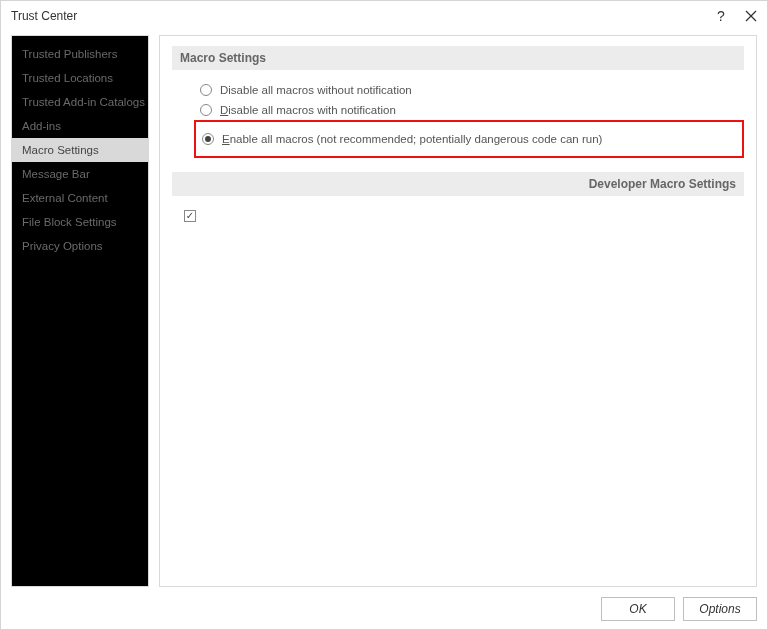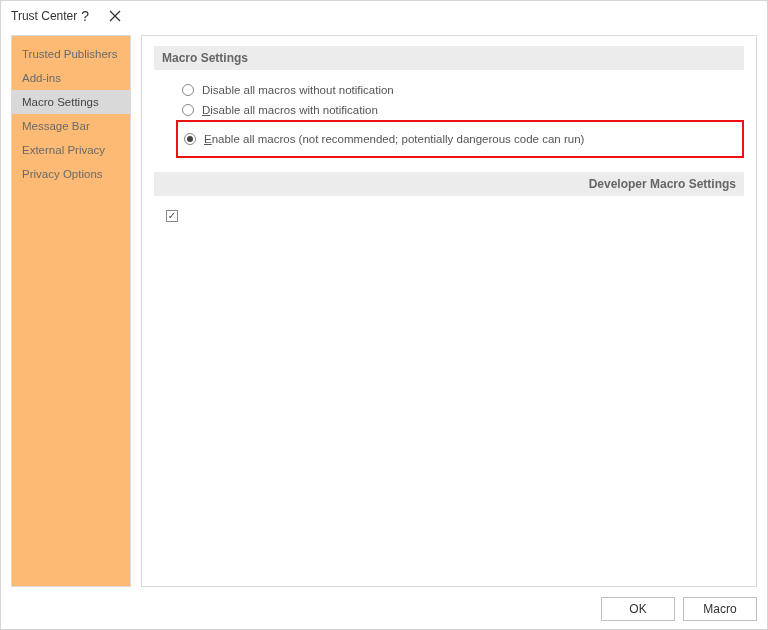--- a/index.html
+++ b/index.html
@@ -1,37 +1,37 @@
 <!DOCTYPE html>
 <html><head>
 <meta charset="utf-8">
 <style>
   * { box-sizing: border-box; margin: 0; padding: 0; font-family: "Segoe UI", Tahoma, sans-serif; }
   body { width: 768px; height: 630px; background: #fff; color: #444; font-size: 12px; position: relative; border: 1px solid #d4d4d4; }
-  .titlebar { display: flex; align-items: center; height: 30px; padding: 0 8px 0 10px; }
+  .titlebar { display: flex; align-items: center; justify-content: space-between; height: 30px; padding: 0 8px 0 10px; }
   .titlebar .title { font-size: 12px; color: #333; }
   .titlebar .controls { display: flex; gap: 14px; align-items: center; }
   .titlebar .ctrl { width: 16px; height: 16px; display: flex; align-items: center; justify-content: center; cursor: pointer; font-size: 14px; color: #333; }
   .content { position: absolute; top: 34px; left: 10px; right: 10px; bottom: 42px; display: flex; gap: 10px; }
-  .sidebar { width: 120px; border: 1px solid #d9d9d9; background: #fdba74; padding: 6px 0; overflow: hidden; }
+  .sidebar { width: 138px; border: 1px solid #d9d9d9; background: #000000; padding: 6px 0; overflow: hidden; }
   .side-item { padding: 6px 10px; font-size: 11.5px; color: #6a6a6a; cursor: pointer; white-space: nowrap; }
   .side-item.selected { background: #d9d9d9; color: #444; }
   .main { flex: 1; border: 1px solid #d9d9d9; background: #fff; padding: 10px 12px; overflow: hidden; }
   .section-header { background: #ececec; padding: 5px 8px; font-weight: 600; font-size: 12px; color: #666; margin-bottom: 10px; }
   .radio-group { padding-left: 28px; }
   .radio-row { display: flex; align-items: center; gap: 8px; padding: 2px 0; height: 20px; }
   .radio-row.boxed { border: 2px solid #e11; padding: 17px 6px; margin-left: -6px; margin-right: 0; }
   .radio { width: 12px; height: 12px; border: 1px solid #888; border-radius: 50%; display: flex; align-items: center; justify-content: center; flex: 0 0 12px; }
   .radio.checked::after { content: ""; width: 6px; height: 6px; background: #444; border-radius: 50%; }
   .radio-label { font-size: 11.5px; color: #555; white-space: nowrap; }
   .dev-section { margin-top: 14px; text-align: right; }
   .check-row { display: flex; align-items: center; gap: 8px; padding-left: 12px; padding-top: 4px;}
   .checkbox { width: 12px; height: 12px; border: 1px solid #888; display: flex; align-items: center; justify-content: center; font-size: 10px; color: #444; line-height: 1; flex: 0 0 12px;}
   .footer { position: absolute; bottom: 8px; right: 10px; display: flex; gap: 8px; }
-  .btn { border: 1px solid #bfbfbf; background: #fff; padding: 4px 0; width: 74px; text-align: center; font-size: 12px; color: #333; cursor: pointer; }
+  .btn { border: 1px solid #bfbfbf; background: #fff; padding: 4px 0; width: 74px; text-align: center; font-size: 12px; color: #333; cursor: pointer; font-style: italic; }
   .u { text-decoration: underline; }
 </style>
 </head>
 <body>
 
 <div class="titlebar">
   <span class="title">Trust Center</span>
   <div class="controls">
     <span class="ctrl">?</span>
     <span class="ctrl">
@@ -39,24 +39,27 @@
           <line x1="1" y1="1" x2="11" y2="11" stroke="#333" stroke-width="1.2"></line>
           <line x1="11" y1="1" x2="1" y2="11" stroke="#333" stroke-width="1.2"></line>
         </svg>
     </span>
   </div>
 </div>
 
 <div class="content">
   <div class="sidebar">
     <div class="side-item">Trusted Publishers</div>
+    <div class="side-item">Trusted Locations</div>
+    <div class="side-item">Trusted Add-in Catalogs</div>
     <div class="side-item">Add-ins</div>
     <div class="side-item selected">Macro Settings</div>
     <div class="side-item">Message Bar</div>
-    <div class="side-item">External Privacy</div>
+    <div class="side-item">External Content</div>
+    <div class="side-item">File Block Settings</div>
     <div class="side-item">Privacy Options</div>
   </div>
 
   <div class="main">
     <div class="section-header">Macro Settings</div>
     <div class="radio-group">
       <div class="radio-row">
         <span class="radio"></span>
         <span class="radio-label">Disable all macros without notification</span>
       </div>
@@ -74,14 +77,14 @@
       <div class="section-header">Developer Macro Settings</div>
       <div class="check-row">
         <span class="checkbox">✓</span>
       </div>
     </div>
   </div>
 </div>
 
 <div class="footer">
   <div class="btn">OK</div>
-  <div class="btn">Macro</div>
+  <div class="btn">Options</div>
 </div>
 
 </body></html>

